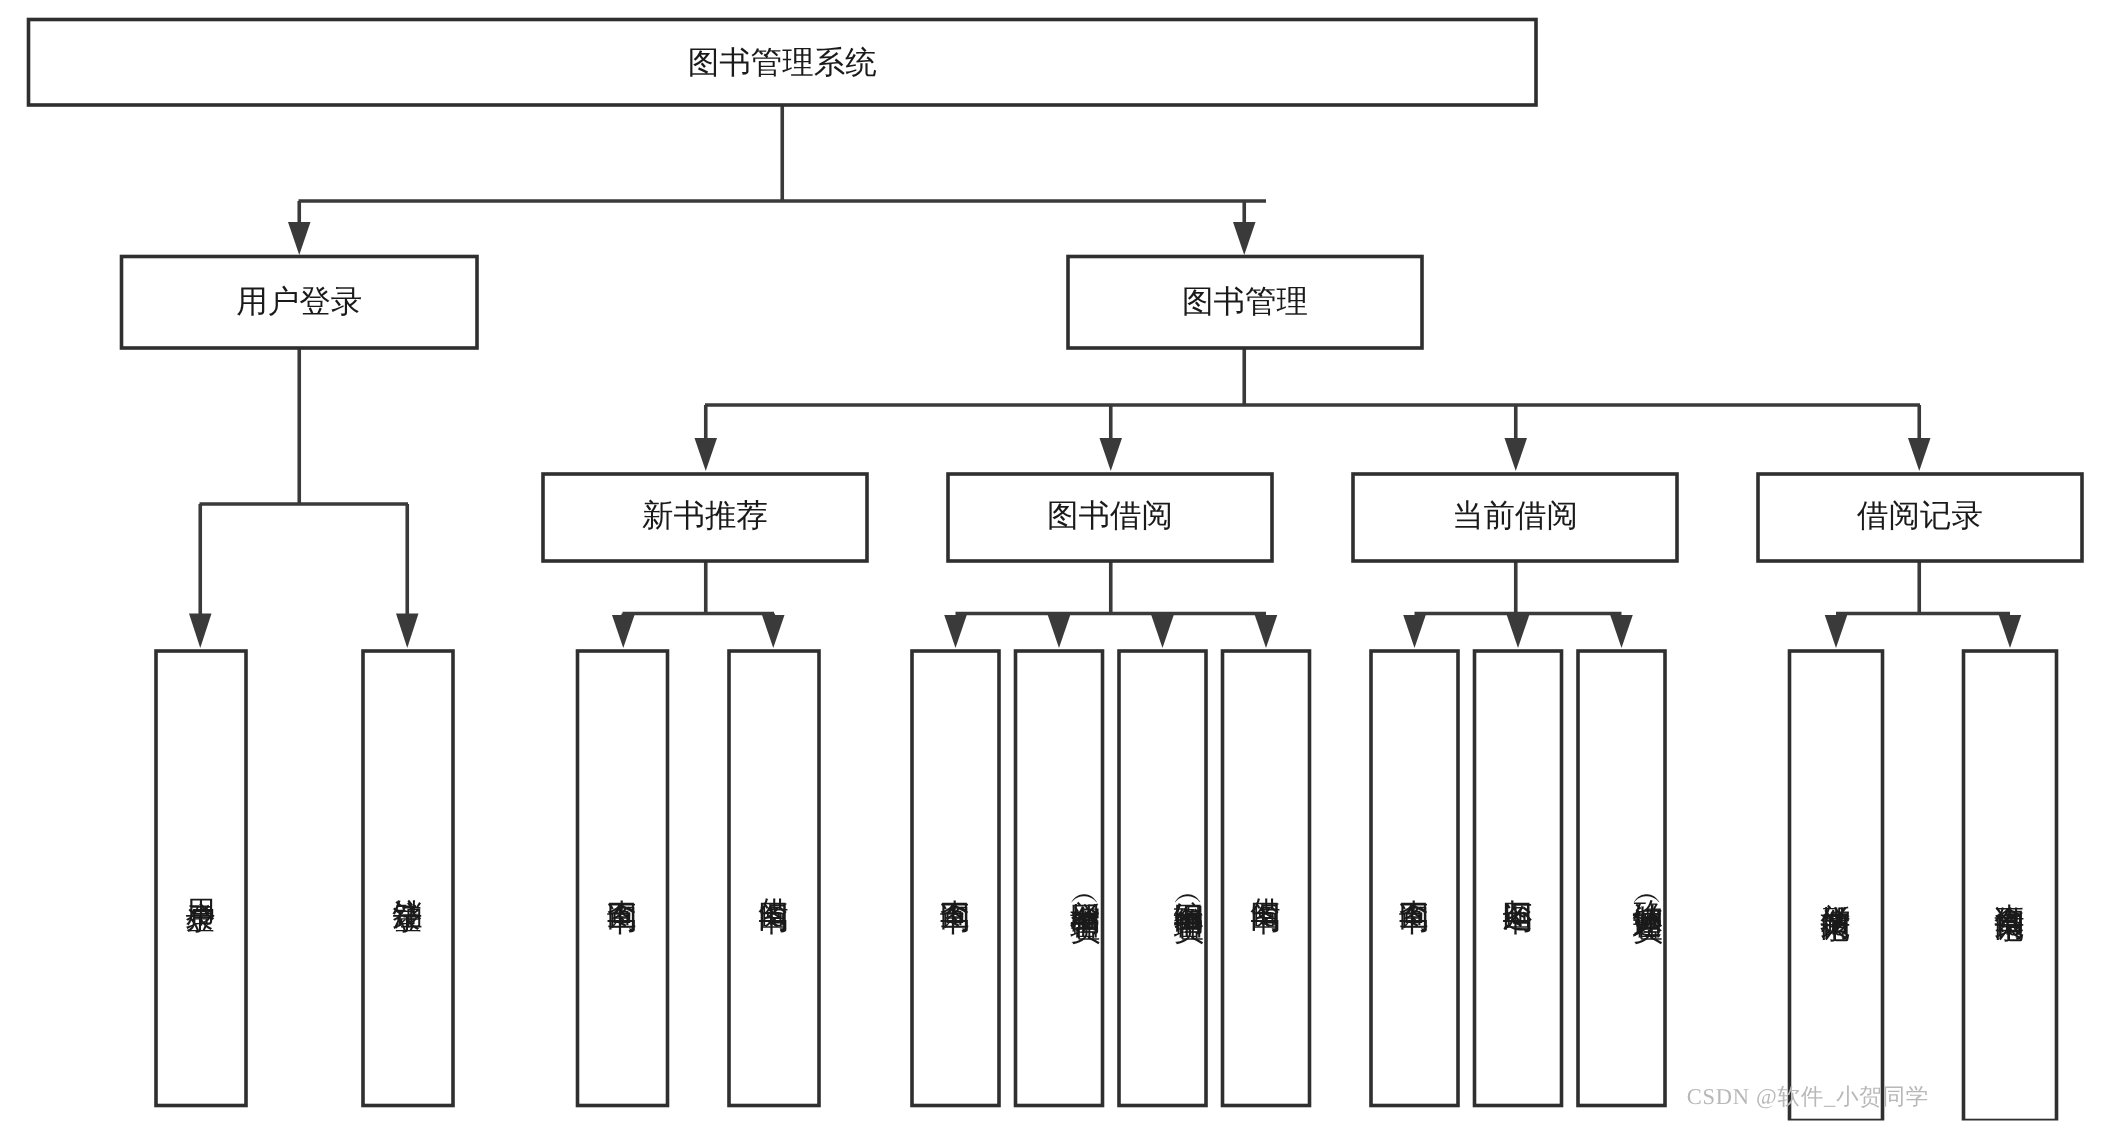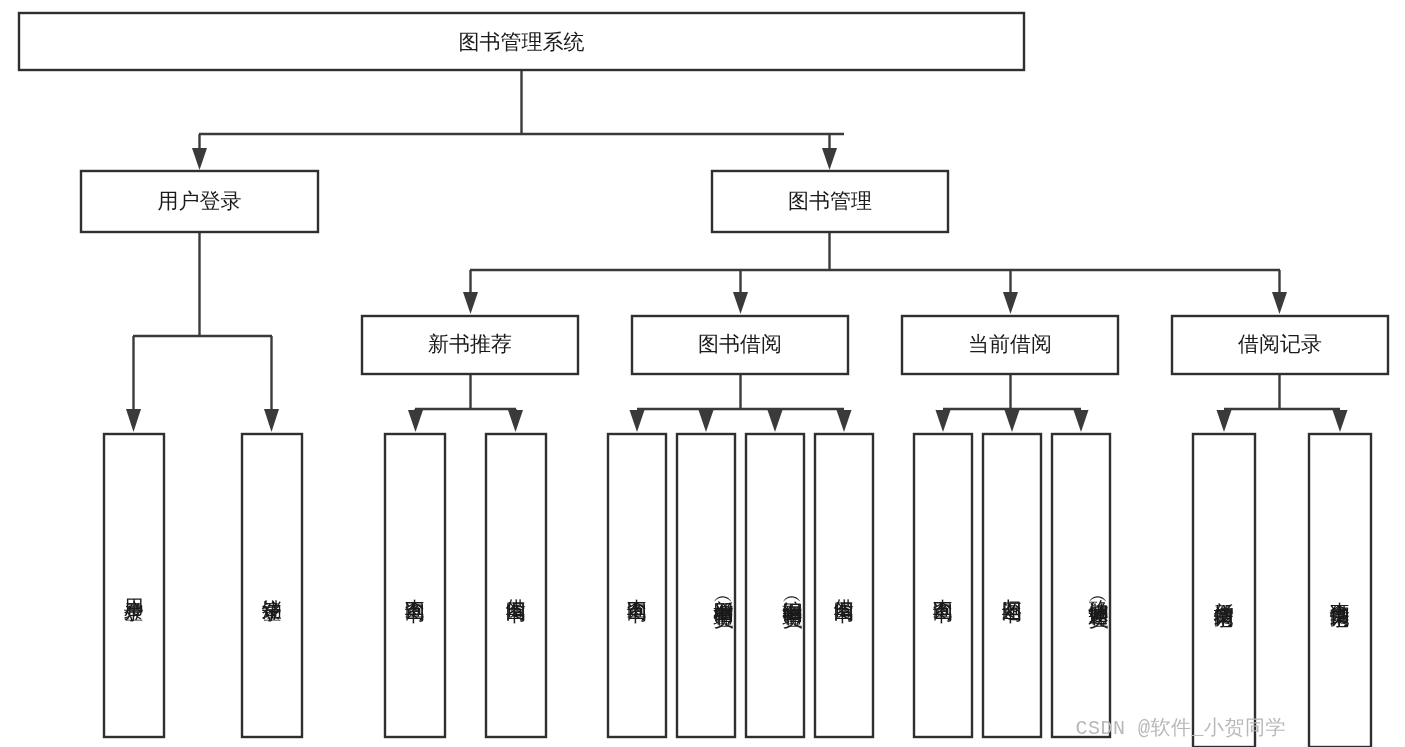--- a/index.html
+++ b/index.html
@@ -67,22 +67,22 @@
     line-height: 1.12;
     letter-spacing: 1.5px;
     color: #1a1a1a;
     white-space: nowrap;
     pointer-events: none;
   }
   .watermark {
     position: absolute;
     right: 8px;
     bottom: 6px;
-    font-family: Liberation Mono, monospace;
-    font-size: 20px;
+    font-family: Liberation Serif, serif;
+    font-size: 15px;
     color: #b8b8b8;
     letter-spacing: 0.5px;
     white-space: nowrap;
   }
 </style>
 </head>
 <body>
 
 <div id="diagram-root">
 

